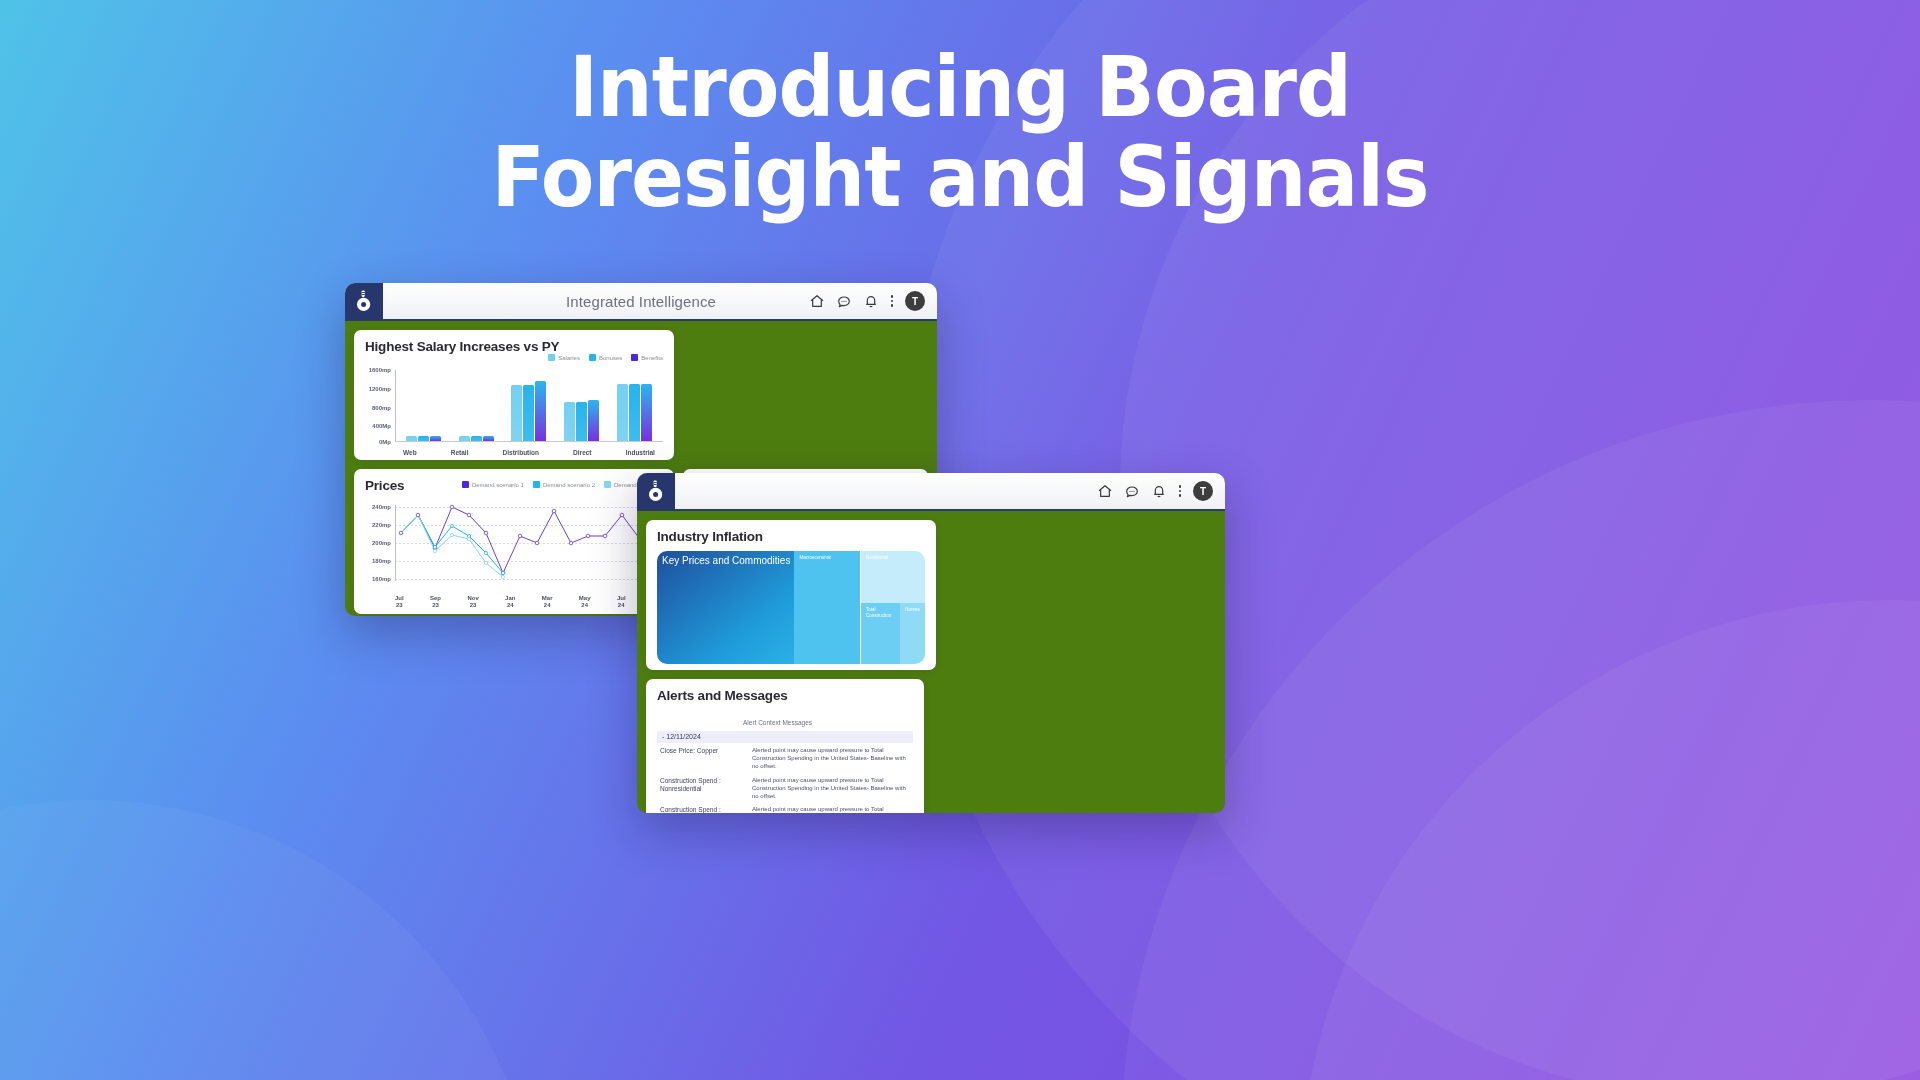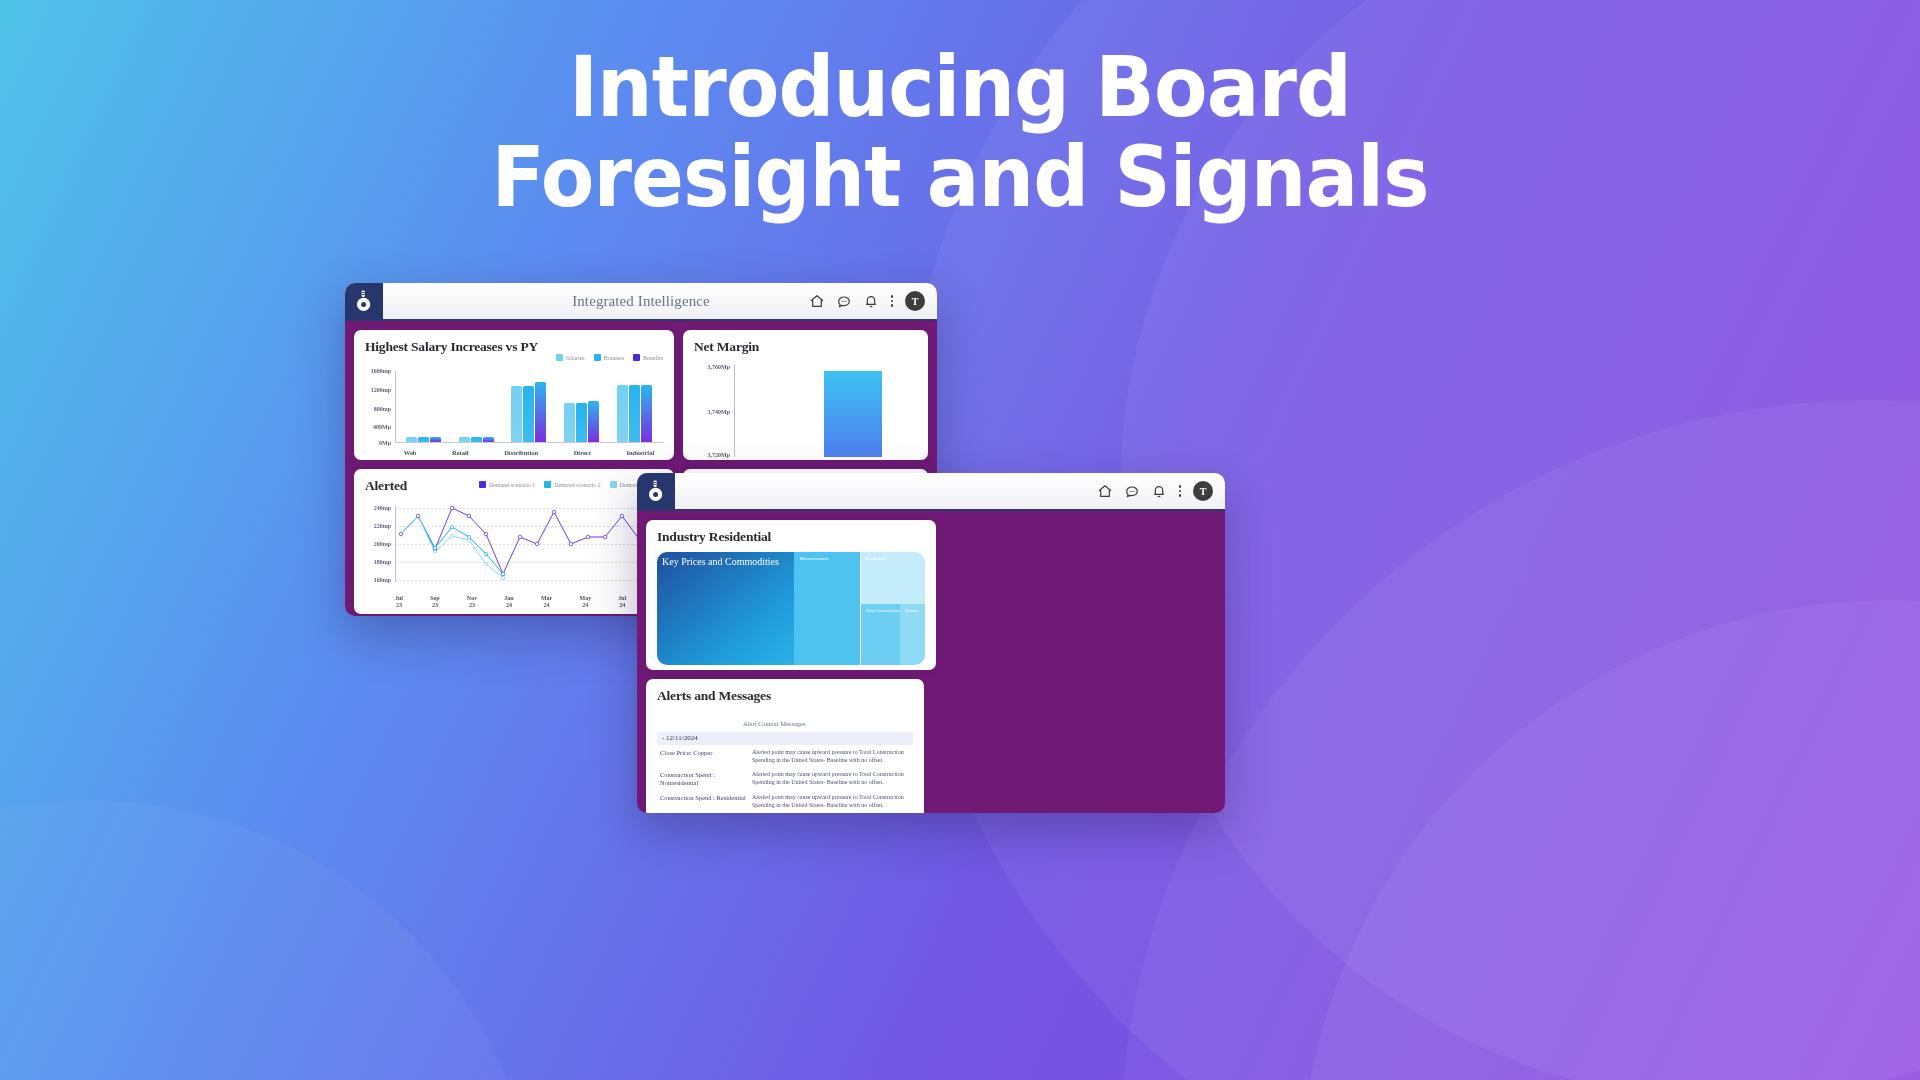--- a/index.html
+++ b/index.html
@@ -38,25 +38,24 @@
     line-height:0.98;
     letter-spacing:-1px;
     transform:scaleX(0.93);
     z-index:5;
   }
   .headline .l2 { display:block; margin-top:8px; }
 
   
   .window {
     position:absolute;
-    background:#701a75;
+    background:#4d7c0f;
     border-radius:10px;
     box-shadow:0 18px 48px rgba(30,20,70,0.32);
     overflow:hidden;
-    font-family:Liberation Serif, serif;
   }
   .titlebar {
     height:38px;
     background:linear-gradient(#ffffff,#f0f1f4);
     display:flex; align-items:center;
     border-bottom:2px solid #2b3a6b;
     position:relative;
   }
   .logo {
     width:38px; height:38px;
@@ -284,35 +283,23 @@
       </div>
       <div class="xcats" style="bottom:4px;">
         <span class="cat-lbl">Web</span>
         <span class="cat-lbl">Retail</span>
         <span class="cat-lbl">Distribution</span>
         <span class="cat-lbl">Direct</span>
         <span class="cat-lbl">Industrial</span>
       </div>
     </div>
 
-    <div class="card c-netmargin">
-      <div class="card-title">Net Margin</div>
-      <div class="plot" style="height:94px; margin-top:8px;">
-        <div class="yaxis" style="width:40px">
-          <span class="axis-lbl" style="top:4px">3,760Mp</span>
-          <span class="axis-lbl" style="top:49px">3,740Mp</span>
-          <span class="axis-lbl" style="top:92px">3,720Mp</span>
-        </div>
-        <div class="vline" style="left:40px; top:2px; bottom:0;"></div>
-        <div class="nm-bar" style="left:130px; top:8px; bottom:0;"></div>
-      </div>
-    </div>
 
     <div class="card c-volume">
-      <div class="card-title">Alerted</div>
+      <div class="card-title">Prices</div>
       <div class="legend" style="position:absolute; right:8px; top:12px;">
         <span class="legend-item">
           <span class="legend-sw" style="background:#4b28dd"></span>
           <span class="legend-lb">Demand scenario 1</span>
         </span>
         <span class="legend-item">
           <span class="legend-sw" style="background:#1db7ec"></span>
           <span class="legend-lb">Demand scenario 2</span>
         </span>
         <span class="legend-item">
@@ -429,21 +416,21 @@
           <i></i>
           <i></i>
         </span>
       <span class="avatar">T</span>
     </div>
   </div>
 
   <div class="win-body">
 
     <div class="card c-volat">
-      <div class="card-title">Industry Residential</div>
+      <div class="card-title">Industry Inflation</div>
       <div class="tm" style="height:113px; margin-top:7px;border-radius:10px;">
         <div class="tm-cell" style="left:0; top:0; width:51%; height:100%; background:linear-gradient(140deg,#1f4f9e,#1f9ddb 70%,#2cb0e6);">
           <span class="tm-lb" style="font-size:10px;">Key Prices and Commodities</span>
         </div>
         <div class="tm-cell" style="left:51.3%; top:0; width:24.5%; height:100%; background:#4fc3ef;">
           <span class="tm-lb" style="font-size:4.5px;">Macroeconomic</span>
         </div>
         <div class="tm-cell" style="left:76.1%; top:0; width:23.9%; height:46%; background:#c5ecfa;">
           <span class="tm-lb" style="font-size:4.5px;">Residential</span>
         </div>

